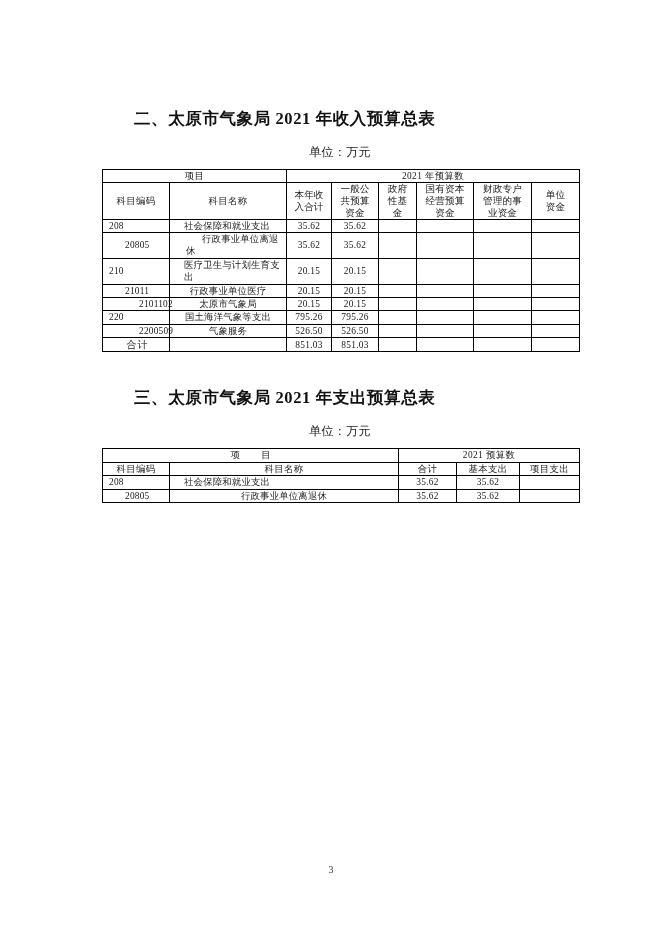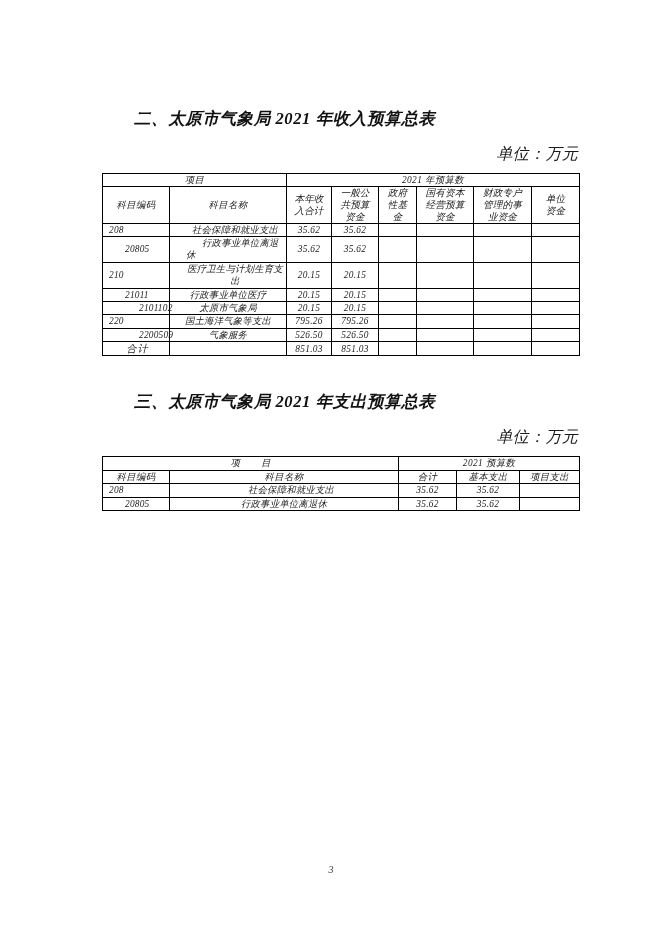--- a/index.html
+++ b/index.html
@@ -17,21 +17,20 @@
     overflow: hidden;
   }
 
   .page {
     position: absolute;
     left: 0; top: 0;
     width: 662px;
     height: 936px;
     box-sizing: border-box;
     padding: 16px;
-    font-style: italic;
   }
 
   .content {
     position: absolute;
     left: 102px;
     top: 0;
     width: 477px;
   }
 
   
@@ -39,22 +38,22 @@
     font-family: "Liberation Serif", "DejaVu Serif", serif;
     font-size: 16.5px;
     font-weight: 700;
     letter-spacing: 0.6px;
     color: #121212;
     padding-left: 32px;
     white-space: nowrap;
   }
 
   .unit-line {
-    font-size: 16px;
-    text-align: right;
+    font-size: 12px;
+    text-align: center;
     color: #1a1a1a;
     letter-spacing: 0.3px;
     padding-right: 1px;
   }
 
   
   table.budget {
     border-collapse: collapse;
     table-layout: fixed;
     width: 477px;
@@ -103,21 +102,21 @@
     letter-spacing: 1px;
   }
 
   .name-cell {
     text-align: center;
     padding: 4px 8px;
     font-size: 9.6px;
     letter-spacing: 0.2px;
   }
   .name-cell.left {
-    text-align: center;
+    text-align: left;
     padding-left: 14px;
   }
   .name-cell.hang {
     text-align: left;
     padding-left: 16px;
     text-indent: 16px;
   }
 
   .num-cell {
     text-align: center;

